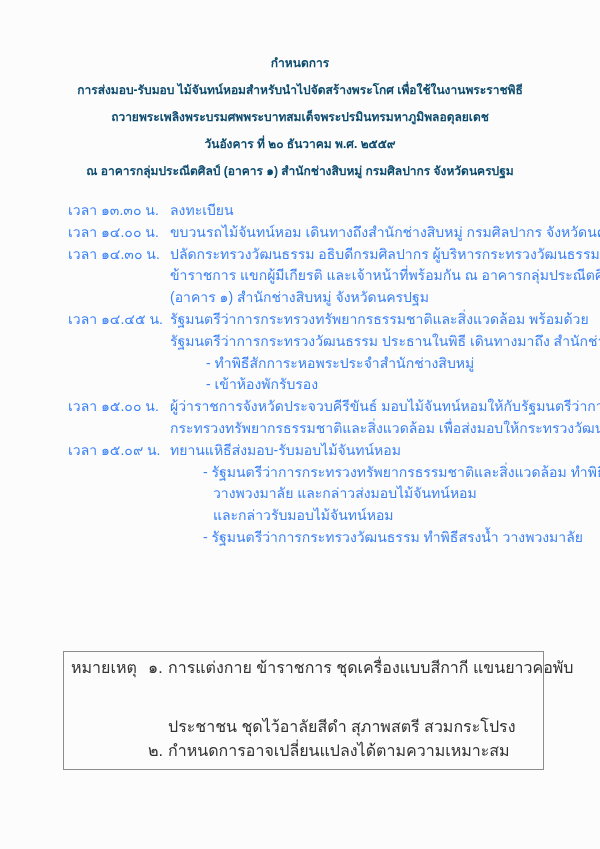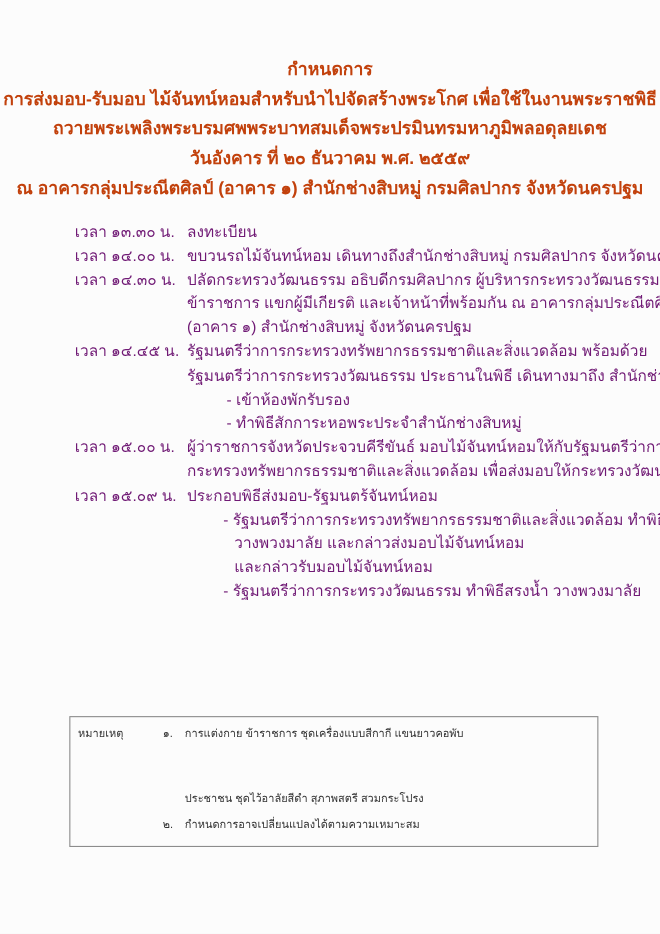--- a/index.html
+++ b/index.html
@@ -13,45 +13,45 @@
     width:600px;height:849px;
     background:#fcfcfc;
     color:#333;
     overflow:hidden;
   }
   
   .header{
     position:absolute;top:50px;left:0;right:0;
     text-align:center;
     font-weight:700;
-    font-size:16px;
+    font-size:12px;
     line-height:27px;
-    color:#c2410c;
+    color:#0c4a6e;
   }
   .h-line{white-space:nowrap;}
   
   .schedule{
     position:absolute;top:200px;left:68px;width:480px;
-    font-size:14px;line-height:21.8px;color:#701a75;
+    font-size:14px;line-height:21.8px;color:#3b82f6;
   }
   .entry{display:flex;align-items:flex-start;}
   .time{width:102px;flex-shrink:0;white-space:nowrap;}
   .desc{flex:1;min-width:0;}
   .line{white-space:nowrap;}
   .bullets{margin-left:36px;}
   .bullets.tight{margin-left:33px;}
   .bullet-cont{padding-left:10px;}
   
   .notebox{
     position:absolute;left:63px;top:651px;width:481px;
     box-sizing:border-box;
     border:1.5px solid #8c8c8c;
     padding:4px 8px 7px 7px;
     display:flex;
-    font-size:10px;line-height:23.4px;color:#333;
+    font-size:16px;line-height:23.4px;color:#333;
     background:#fcfcfc;
   }
   .note-label{width:77px;flex-shrink:0;white-space:nowrap;}
   .note-items{flex:1;min-width:0;}
   .note-line{white-space:nowrap;}
   .note-num{display:inline-block;width:20px;}
   .note-cont{margin-left:20px;margin-top:36px;}
 </style>
 </head>
 <body>
@@ -90,38 +90,38 @@
         <div class="line">(อาคาร ๑) สำนักช่างสิบหมู่ จังหวัดนครปฐม</div>
       </div>
     </div>
 
     <div class="entry">
       <div class="time">เวลา ๑๔.๔๕ น.</div>
       <div class="desc">
         <div class="line">รัฐมนตรีว่าการกระทรวงทรัพยากรธรรมชาติและสิ่งแวดล้อม พร้อมด้วย</div>
         <div class="line">รัฐมนตรีว่าการกระทรวงวัฒนธรรม ประธานในพิธี เดินทางมาถึง สำนักช่างสิบหมู่</div>
         <div class="bullets">
+          <div class="line">- ทำพิธีสักการะหอพระประจำสำนักช่างสิบหมู่</div>
           <div class="line">- เข้าห้องพักรับรอง</div>
-          <div class="line">- ทำพิธีสักการะหอพระประจำสำนักช่างสิบหมู่</div>
         </div>
       </div>
     </div>
 
     <div class="entry">
       <div class="time">เวลา ๑๕.๐๐ น.</div>
       <div class="desc">
         <div class="line">ผู้ว่าราชการจังหวัดประจวบคีรีขันธ์ มอบไม้จันทน์หอมให้กับรัฐมนตรีว่าการ</div>
         <div class="line">กระทรวงทรัพยากรธรรมชาติและสิ่งแวดล้อม เพื่อส่งมอบให้กระทรวงวัฒนธรรม</div>
       </div>
     </div>
 
     <div class="entry">
       <div class="time">เวลา ๑๕.๐๙ น.</div>
       <div class="desc">
-        <div class="line">ประกอบพิธีส่งมอบ-รัฐมนตร้จันทน์หอม</div>
+        <div class="line">ทยานแหิธีส่งมอบ-รับมอบไม้จันทน์หอม</div>
         <div class="bullets tight">
           <div>
             <div class="line">- รัฐมนตรีว่าการกระทรวงทรัพยากรธรรมชาติและสิ่งแวดล้อม ทำพิธีสรงน้ำ</div>
             <div class="line bullet-cont">วางพวงมาลัย และกล่าวส่งมอบไม้จันทน์หอม</div>
           </div>
           <div>
             <div class="line bullet-cont">และกล่าวรับมอบไม้จันทน์หอม</div>
             <div class="line">- รัฐมนตรีว่าการกระทรวงวัฒนธรรม ทำพิธีสรงน้ำ วางพวงมาลัย</div>
           </div>
         </div>

